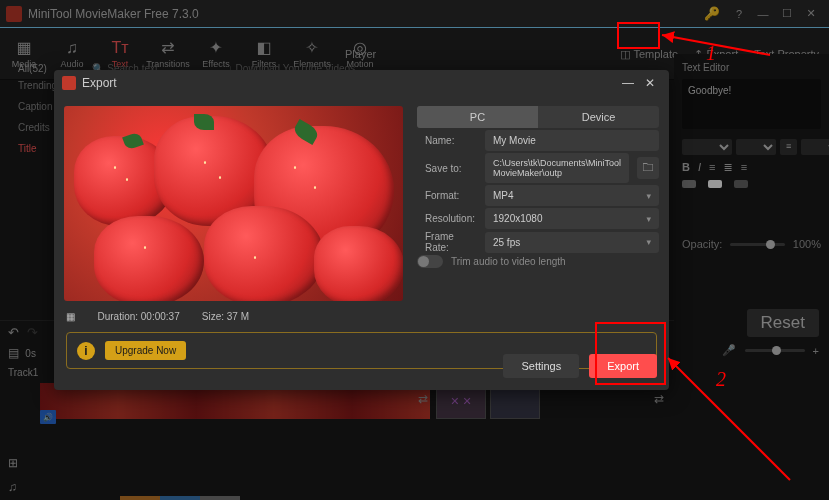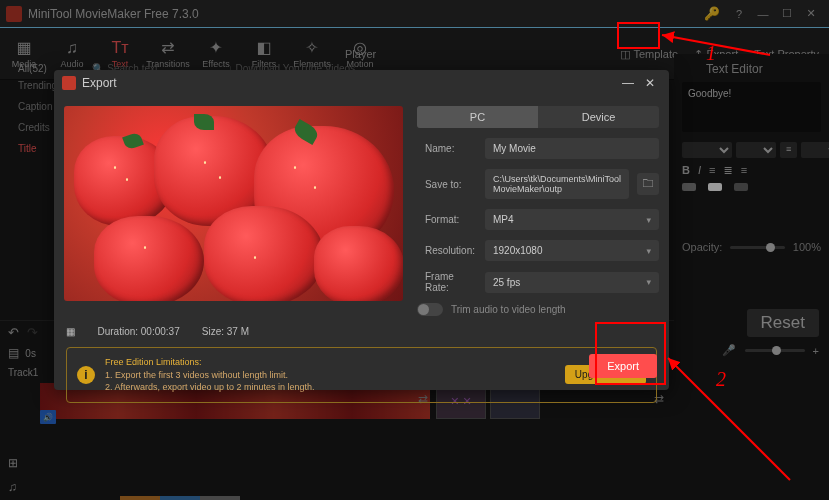--- a/index.html
+++ b/index.html
@@ -9,21 +9,21 @@
 .titlebar .title { flex: 1; font-size: 12px; color: #bbb; }
 .titlebar .win-btn { width: 24px; text-align: center; color: #aaa; font-size: 11px; cursor: pointer; }
 .titlebar .key { color: #f1c40f; font-size: 13px; margin-right: 6px; }
 .toolbar { height: 52px; background: #222; display: flex; border-bottom: 1px solid #111; position: relative; }
 .tool { width: 48px; display: flex; flex-direction: column; align-items: center; justify-content: center; gap: 2px; color: #aaa; cursor: pointer; font-size: 9px; }
 .tool.active { color: #ff5a5a; }
 .tool .ico { font-size: 16px; }
 .player-header { position: absolute; left: 335px; right: 0; top: 0; height: 52px; display: flex; align-items: center; padding: 0 10px; color: #aaa; font-size: 11px; gap: 16px; }
 .player-header .spacer { flex: 1; }
 .right-panel { position: absolute; right: 0; top: 54px; width: 155px; bottom: 0; background: #1a1a1a; padding: 8px; }
-.right-panel .heading { font-size: 12px; color: #aaa; margin-bottom: 6px; margin-left: 24px; }
+.right-panel .heading { font-size: 10px; color: #aaa; margin-bottom: 6px; }
 .goodbye-box { background: #111; height: 50px; border-radius: 2px; padding: 6px; color: #ccc; font-size: 10px; margin-bottom: 10px; }
 .text-props { display: flex; gap: 4px; margin-bottom: 6px; }
 .sel { background: #333; color: #ccc; font-size: 9px; padding: 2px 20px; border: none; border-radius: 2px; }
 .fmt-row { display: flex; gap: 8px; font-size: 11px; color: #bbb; margin: 6px 0; }
 .swatch { width: 14px; height: 8px; display: inline-block; border-radius: 2px; margin-right: 4px; }
 .opacity-row { display: flex; align-items: center; gap: 8px; margin-top: 50px; }
 .slider { flex: 1; height: 3px; background: #444; position: relative; border-radius: 2px; }
 .slider .dot { position: absolute; right: 10px; top: -3px; width: 9px; height: 9px; background: #ccc; border-radius: 50%; }
 .reset-btn { background: #3a3a3a; padding: 4px 14px; border-radius: 3px; color: #ccc; font-size: 17px; position: absolute; right: 10px; top: 255px; cursor: pointer; }
 .side-left { position: absolute; left: 0; top: 80px; width: 60px; padding-left: 18px; }
@@ -43,21 +43,21 @@
 .modal { position: absolute; left: 54px; top: 70px; width: 615px; height: 320px; background: #2e2e2e; border-radius: 4px; z-index: 60; box-shadow: 0 4px 20px rgba(0,0,0,0.6); }
 .modal-head { height: 26px; display: flex; align-items: center; padding: 0 8px; color: #ccc; font-size: 12px; }
 .modal-head .logo2 { width: 14px; height: 14px; background: #c0392b; border-radius: 2px; margin-right: 6px; }
 .modal-head .spacer { flex: 1; }
 .modal-head .ctl { width: 22px; text-align: center; color: #ccc; cursor: pointer; font-size: 12px; }
 .modal-body { display: flex; padding: 10px; gap: 14px; }
 .preview { width: 340px; height: 195px; border-radius: 3px; overflow: hidden; background: radial-gradient(circle at 30% 30%, #ff3838 0, #c0392b 35%, #6e1414 100%); position: relative; }
 .berry { position: absolute; border-radius: 40% 50% 50% 45%; background: radial-gradient(circle at 35% 30%, #ff5a5a 0, #d62828 60%, #7a1414 100%); box-shadow: inset -3px -3px 6px rgba(0,0,0,0.3); }
 .seed { position: absolute; width: 2px; height: 3px; background: #ffeaa7; border-radius: 50%; }
 .leaf { position: absolute; background: #2d6a2d; border-radius: 0 50% 0 50%; }
-.form { flex: 1; display: flex; flex-direction: column; gap: 10px; }
+.form { flex: 1; display: flex; flex-direction: column; gap: 2px; }
 .tab-row { display: flex; background: #3a3a3a; border-radius: 3px; overflow: hidden; }
 .tab-row .tab { flex: 1; text-align: center; padding: 5px 0; font-size: 11px; color: #ccc; cursor: pointer; }
 .tab-row .tab.active { background: #555; }
 .form-row { display: flex; align-items: center; gap: 8px; }
 .form-row label { width: 60px; font-size: 10px; color: #aaa; padding-left: 8px; }
 .field { flex: 1; background: #3a3a3a; color: #ccc; font-size: 10px; padding: 5px 8px; border-radius: 3px; display: flex; align-items: center; justify-content: space-between; cursor: pointer; }
 .field .chev { font-size: 9px; color: #888; }
 .browse { width: 22px; height: 22px; background: #3a3a3a; border-radius: 3px; display: flex; align-items: center; justify-content: center; font-size: 11px; color: #ccc; cursor: pointer; }
 .toggle-row { display: flex; align-items: center; gap: 8px; font-size: 10px; color: #888; }
 .toggle { width: 26px; height: 13px; background: #444; border-radius: 7px; position: relative; }
@@ -286,28 +286,24 @@
       </div>
     </div>
   </div>
   <div class="meta-row">
     <span>▦</span>
     <span><span>Duration:</span> <span>00:00:37</span></span>
     <span><span>Size:</span> <span>37 M</span></span>
   </div>
   <div class="limits-bar">
     <div class="info-ico">i</div>
-    <div class="limits-text">
-      <div class="limits-title">Free Edition Limitations:</div>
-      <div>1. Export the first 3 videos without length limit.</div>
-      <div>2. Afterwards, export video up to 2 minutes in length.</div>
-    </div>
     <div class="upgrade-btn">Upgrade Now</div>
   </div>
   <div class="modal-footer">
+    <div class="btn secondary">Settings</div>
     <div class="btn primary">Export</div>
   </div>
 </div>
 
 <div class="anno-box" style="left:617px; top:22px; width:43px; height:27px"></div>
 <div class="anno-num" style="left:706px; top:42px">1</div>
 <div class="anno-box" style="left:595px; top:322px; width:71px; height:63px"></div>
 <div class="anno-num" style="left:716px; top:368px">2</div>
 <svg class="arrow-svg" style="left:660px; top:25px" width="120" height="40">
     <defs>

